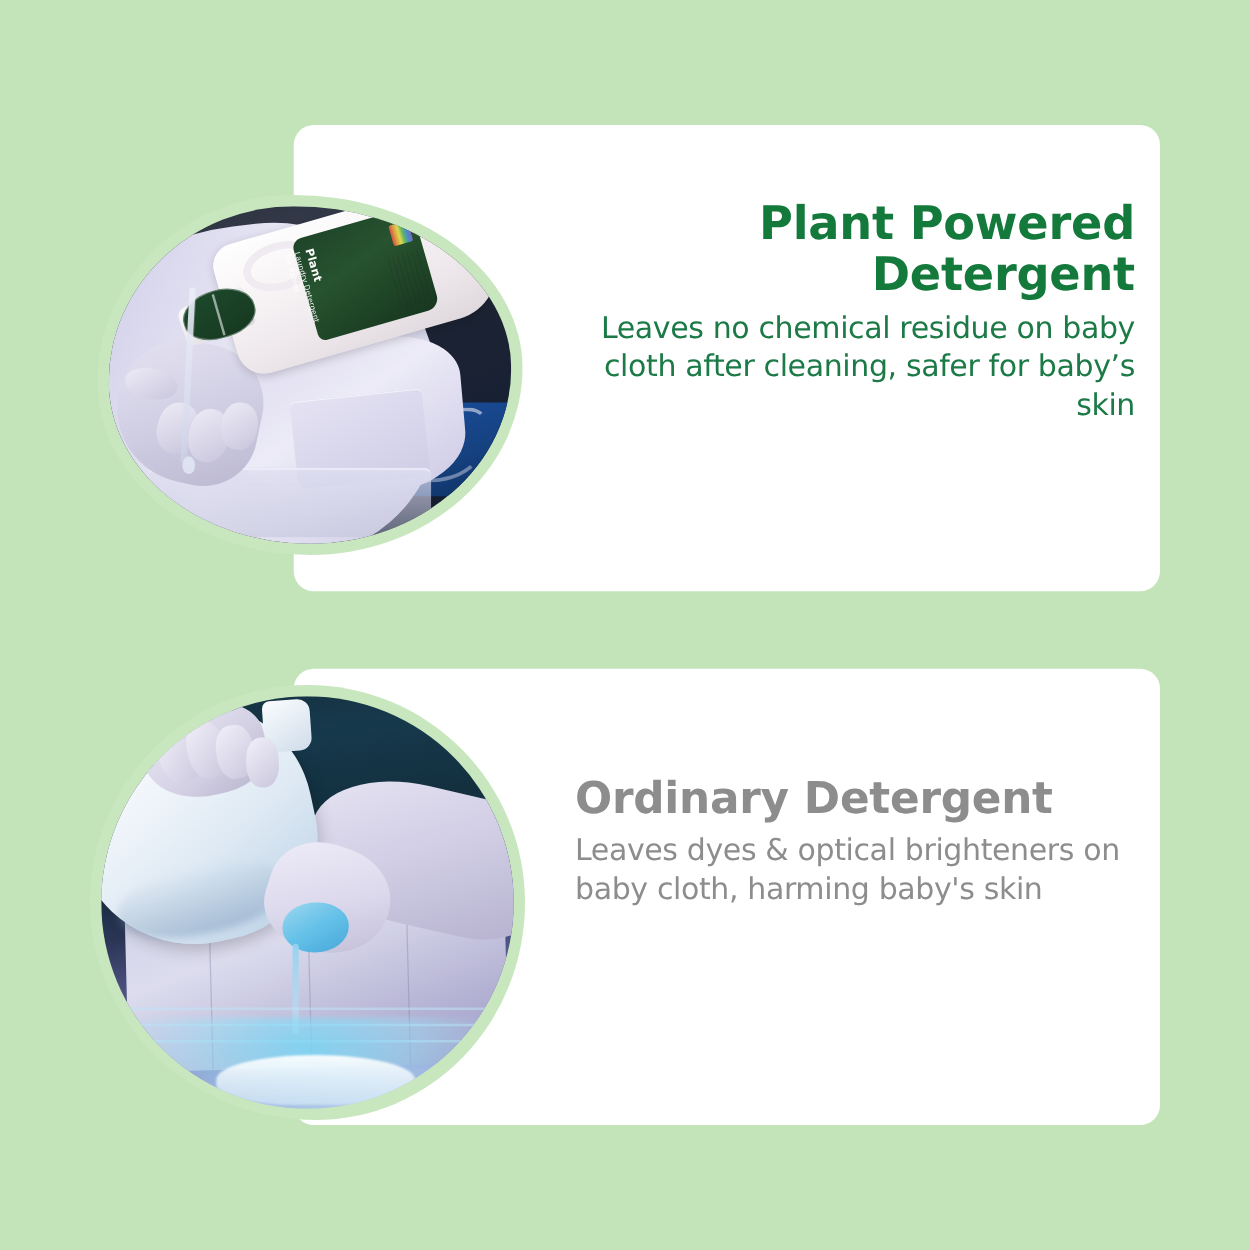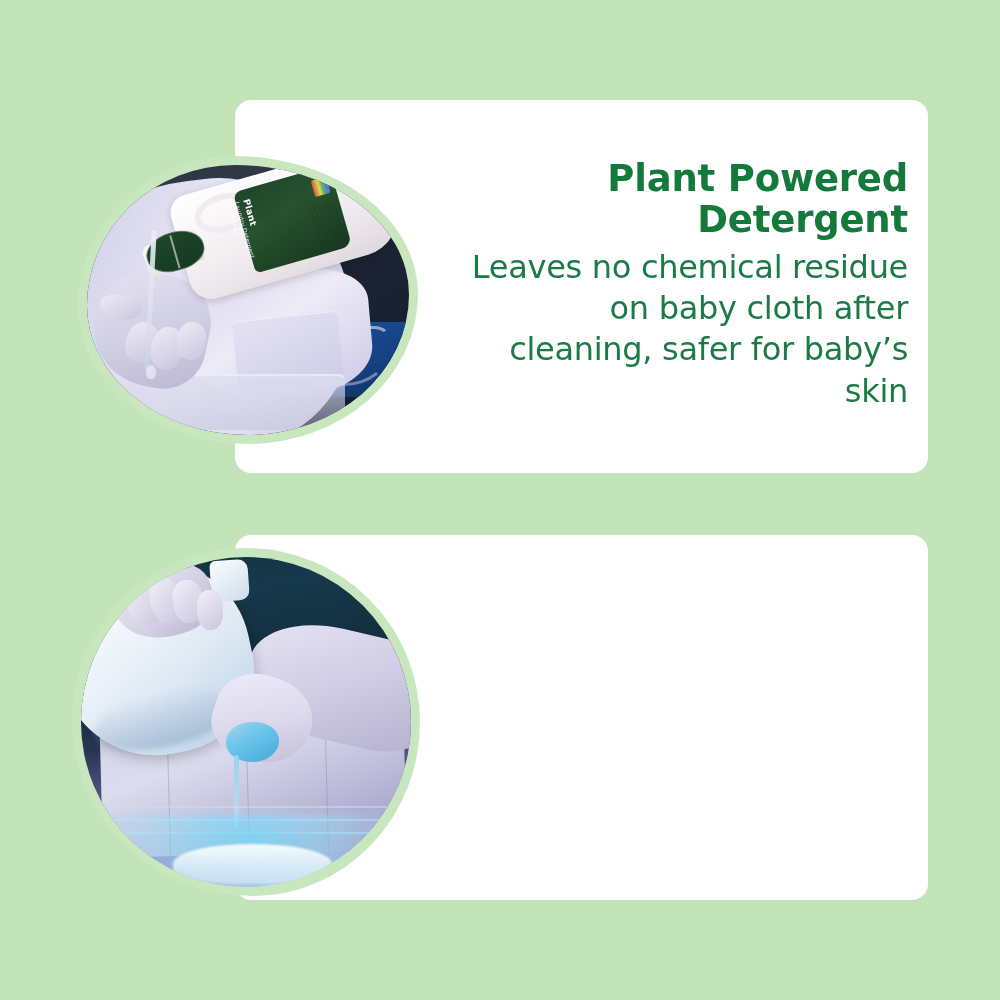--- a/index.html
+++ b/index.html
@@ -46,21 +46,21 @@
     line-height: 1.12;
     letter-spacing: -0.2px;
   }
   #heading-top    { color: #147a3c; }
   #heading-bottom { color: #8d8d8d; font-size: 35px; }
 
   .body-text {
     margin: 0;
     font-family: "DejaVu Sans", "Liberation Sans", sans-serif;
     font-weight: normal;
-    font-size: 32px;
+    font-size: 24px;
     line-height: 1.29;
     letter-spacing: -0.3px;
   }
   #body-top    { color: #1c7a46; }
   #body-bottom { color: #8d8d8d; }
 
   
   .photo-frame {
     position: absolute;
     overflow: hidden;
@@ -533,14 +533,18 @@
 
         <div class="glow-line gl1"></div>
         <div class="glow-line gl2"></div>
         <div class="glow-line gl3"></div>
         <div class="cyan-glow"></div>
         <div class="foam"></div>
       </div>
     </div>
   </div>
 
+  <div class="text-block" id="text-bottom">
+    <h2 class="heading" id="heading-bottom">Ordinary Detergent</h2>
+    <p class="body-text" id="body-bottom">Leaves dyes &amp; optical brighteners on baby cloth, harming baby's skin</p>
+  </div>
 
 </div>
 
 </body></html>

